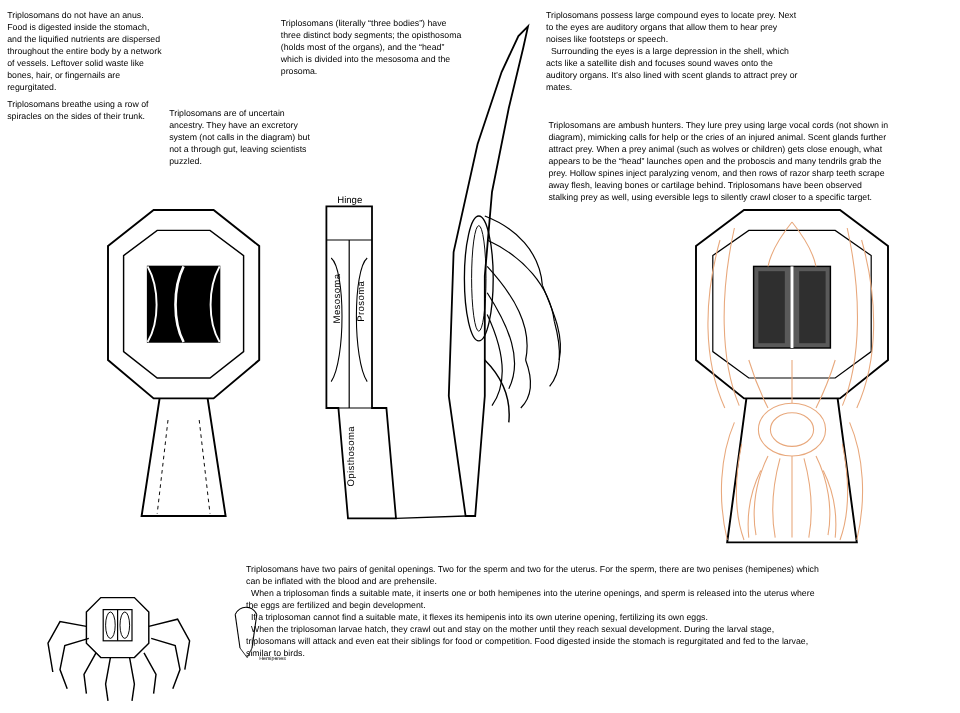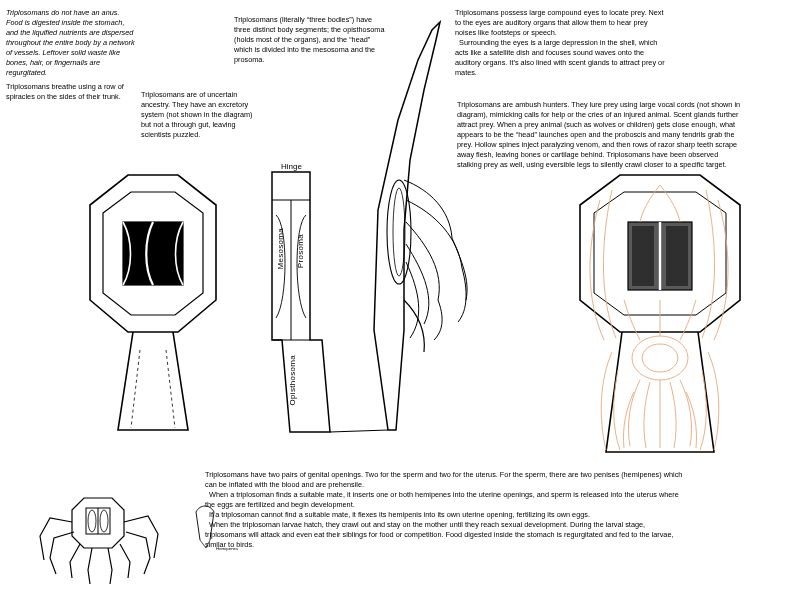--- a/index.html
+++ b/index.html
@@ -153,27 +153,27 @@
     <path d="M126 532 L146 538 L150 558 L144 574"></path>
     <path d="M124 522 L148 516 L158 534 L154 558"></path>
 
     <path d="M196 512 L200 540" stroke-width="0.9"></path>
     <path d="M214 512 L210 540" stroke-width="0.9"></path>
     <path d="M196 512 C200 504 210 504 214 512" stroke-width="0.9"></path>
     <path d="M200 540 L206 548 L210 540" stroke-width="0.7"></path>
   </g>
 </svg>
 
-<div class="note" style="left:6px; top:8px; width:132px;font-style:italic;">Triplosomans do not have an anus. Food is digested inside the stomach, and the liquified nutrients are dispersed throughout the entire body by a network of vessels. Leftover solid waste like bones, hair, or fingernails are regurgitated.</div>
+<div class="note" style="left:6px; top:8px; width:132px;">Triplosomans do not have an anus. Food is digested inside the stomach, and the liquified nutrients are dispersed throughout the entire body by a network of vessels. Leftover solid waste like bones, hair, or fingernails are regurgitated.</div>
 
 <div class="note" style="left:6px; top:82px; width:128px;">Triplosomans breathe using a row of spiracles on the sides of their trunk.</div>
 
 <div class="note" style="left:203px; top:15px; width:152px;margin-left:31px;">Triplosomans (literally “three bodies”) have three distinct body segments; the opisthosoma (holds most of the organs), and the “head” which is divided into the mesosoma and the prosoma.</div>
 
-<div class="note" style="left:141px; top:90px; width:122px;">Triplosomans are of uncertain ancestry. They have an excretory system (not shown in the diagram) but not a through gut, leaving scientists puzzled.</div>
+<div class="note" style="left:141px; top:90px; width:122px;">Triplosomans are of uncertain ancestry. They have an excretory system (not calls in the diagram) but not a through gut, leaving scientists puzzled.</div>
 
 <div class="note" style="left:455px; top:8px; width:210px;">Triplosomans possess large compound eyes to locate prey. Next to the eyes are auditory organs that allow them to hear prey noises like footsteps or speech.
   Surrounding the eyes is a large depression in the shell, which acts like a satellite dish and focuses sound waves onto the auditory organs. It’s also lined with scent glands to attract prey or mates.</div>
 
 <div class="note" style="left:457px; top:100px; width:286px;">Triplosomans are ambush hunters. They lure prey using large vocal cords (not shown in diagram), mimicking calls for help or the cries of an injured animal. Scent glands further attract prey. When a prey animal (such as wolves or children) gets close enough, what appears to be the “head” launches open and the proboscis and many tendrils grab the prey. Hollow spines inject paralyzing venom, and then rows of razor sharp teeth scrape away flesh, leaving bones or cartilage behind. Triplosomans have been observed stalking prey as well, using eversible legs to silently crawl closer to a specific target.</div>
 
 <div class="note" style="left:205px; top:470px; width:480px;">Triplosomans have two pairs of genital openings. Two for the sperm and two for the uterus. For the sperm, there are two penises (hemipenes) which can be inflated with the blood and are prehensile.
   When a triplosoman finds a suitable mate, it inserts one or both hemipenes into the uterine openings, and sperm is released into the uterus where the eggs are fertilized and begin development.
   If a triplosoman cannot find a suitable mate, it flexes its hemipenis into its own uterine opening, fertilizing its own eggs.
   When the triplosoman larvae hatch, they crawl out and stay on the mother until they reach sexual development. During the larval stage, triplosomans will attack and even eat their siblings for food or competition. Food digested inside the stomach is regurgitated and fed to the larvae, similar to birds.</div>

